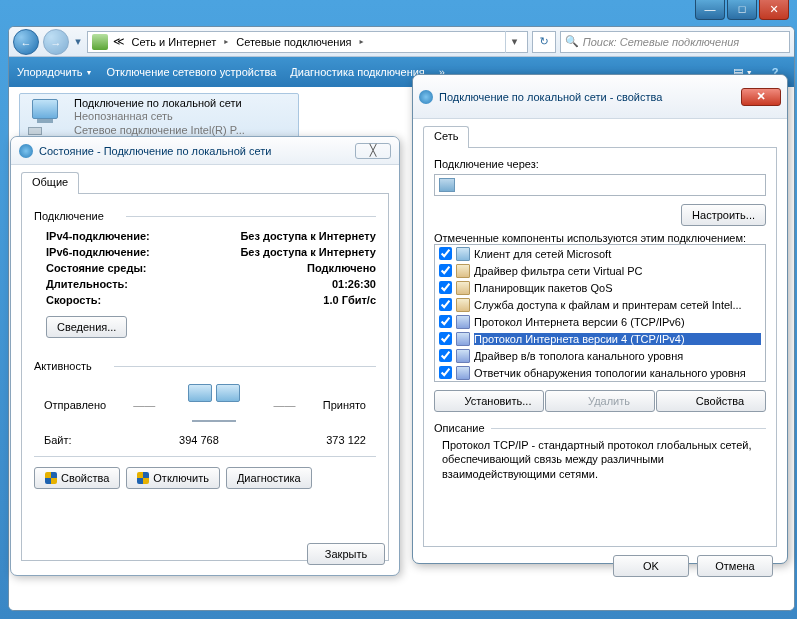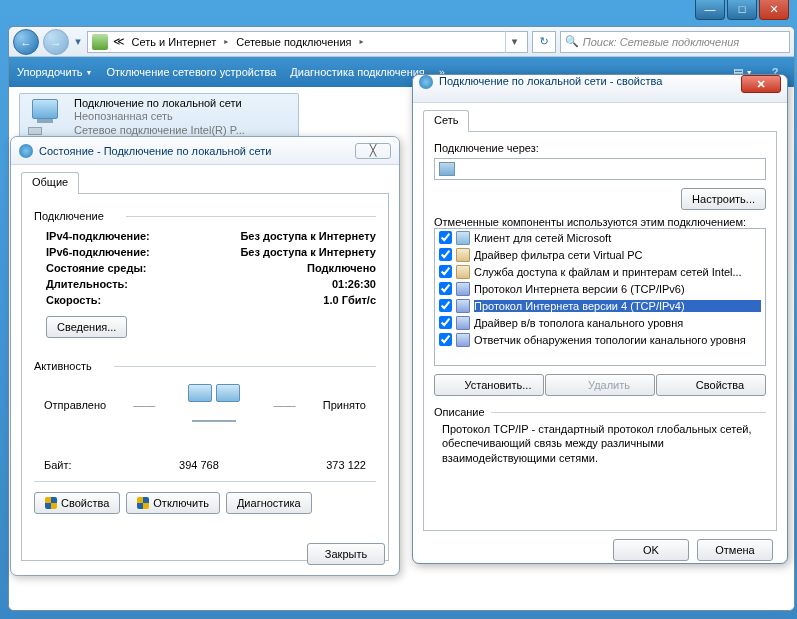--- a/index.html
+++ b/index.html
@@ -60,27 +60,27 @@
 .kv-row .k{ color:#000;}
 .kv-row .v{ color:#000;}
 .btn7 { height:22px; padding:0 10px; background:linear-gradient(180deg,#fdfdfd,#e6e9ed); border:1px solid #8f9ca9; border-radius:3px; color:#000; display:inline-flex; align-items:center; justify-content:center; gap:4px;}
 .btn7.disabled{ color:#9aa3ab;}
 .btn7 .shield{ width:12px; height:12px; background: conic-gradient(#1f63b0 0 25%, #e6b100 0 50%, #1f63b0 0 75%, #e6b100 0); border-radius:2px;}
 .activity{ display:flex; align-items:center; justify-content:space-between; padding: 6px 10px 4px 10px; margin-top:4px;}
 .activity .mid-ic{ width:64px; height:42px; position:relative;}
 .activity .mid-ic .mona{ position:absolute; left:6px; top:0; width:24px; height:18px; background:linear-gradient(180deg,#cfe8f8,#7fb9df); border:1px solid #5c90b8; border-radius:2px;}
 .activity .mid-ic .monb{ position:absolute; right:6px; top:0; width:24px; height:18px; background:linear-gradient(180deg,#cfe8f8,#7fb9df); border:1px solid #5c90b8; border-radius:2px;}
 .activity .mid-ic .cable{ position:absolute; bottom:4px; left:10px; right:10px; height:8px; border-bottom:2px solid #9ab;}
-.byte-row{ display:flex; justify-content:space-between; padding: 4px 10px 8px 10px; margin-top: 25px;}
+.byte-row{ display:flex; justify-content:space-between; padding: 4px 10px 8px 10px;}
 .status-btns{ display:flex; gap:6px; margin-top:10px;}
 .close-row{ position:absolute; bottom:10px; right:14px;}
 
 
 .props-dlg { position:absolute; top:74px; left:412px; width:376px; height:490px; background:#fff; border:1px solid #6b8ea9; border-radius:7px; box-shadow: 2px 2px 10px rgba(0,0,0,.3);}
-.props-dlg .title { height:28px; background: linear-gradient(180deg,#fdfdfe,#e9eff6); border-bottom:1px solid #cfd9e3; display:flex; align-items:flex-start; padding:0 6px; gap:6px; border-radius:7px 7px 0 0;}
+.props-dlg .title { height:44px; background: linear-gradient(180deg,#fdfdfe,#e9eff6); border-bottom:1px solid #cfd9e3; display:flex; align-items:center; padding:0 6px; gap:6px; border-radius:7px 7px 0 0;}
 .props-dlg .title .t-icon{ width:14px; height:14px; border-radius:50%; background: radial-gradient(circle,#7cc4ef,#2a7cb8);}
 .props-dlg .title .t-text{ color:#003a6a;}
 .props-dlg .title .close-red{ margin-left:auto; width:40px; height:18px; background: linear-gradient(180deg,#f08b7e,#c83a24); border:1px solid #8a2617; border-radius:3px; display:flex; align-items:center; justify-content:center; color:#fff; font-weight:bold;}
 .props-body{ padding:6px 10px 10px;}
 .props-panel{ border:1px solid #b5c0cb; padding:10px 10px 10px; background:#fff; height: 400px;}
 .adapter-box{ height:22px; border:1px solid #abb6c1; background:#fff; display:flex; align-items:center; padding:0 4px; gap:6px; margin:4px 0 8px;}
 .adapter-box .ic{ width:16px; height:14px; background:linear-gradient(180deg,#bcd8ec,#7aaed2); border:1px solid #6a97b9;}
 .cfg-row{ display:flex; justify-content:flex-end; margin-bottom:6px;}
 .comp-list{ border:1px solid #abb6c1; height: 138px; overflow:hidden; background:#fff; }
 .comp-row{ display:flex; align-items:center; gap:4px; padding:1px 4px; height:17px;}
@@ -302,20 +302,25 @@
             <span class="lbl">Клиент для сетей Microsoft</span>
           </div>
           <div class="comp-row">
             <input type="checkbox" checked="" style="">
             <span class="ci svc"></span>
             <span class="lbl">Драйвер фильтра сети Virtual PC</span>
           </div>
           <div class="comp-row">
             <input type="checkbox" checked="" style="">
             <span class="ci svc"></span>
+            <span class="lbl">Планировщик пакетов QoS</span>
+          </div>
+          <div class="comp-row">
+            <input type="checkbox" checked="" style="">
+            <span class="ci svc"></span>
             <span class="lbl">Служба доступа к файлам и принтерам сетей Intel...</span>
           </div>
           <div class="comp-row">
             <input type="checkbox" checked="" style="">
             <span class="ci proto"></span>
             <span class="lbl">Протокол Интернета версии 6 (TCP/IPv6)</span>
           </div>
           <div class="comp-row selected">
             <input type="checkbox" checked="" style="">
             <span class="ci proto"></span>

